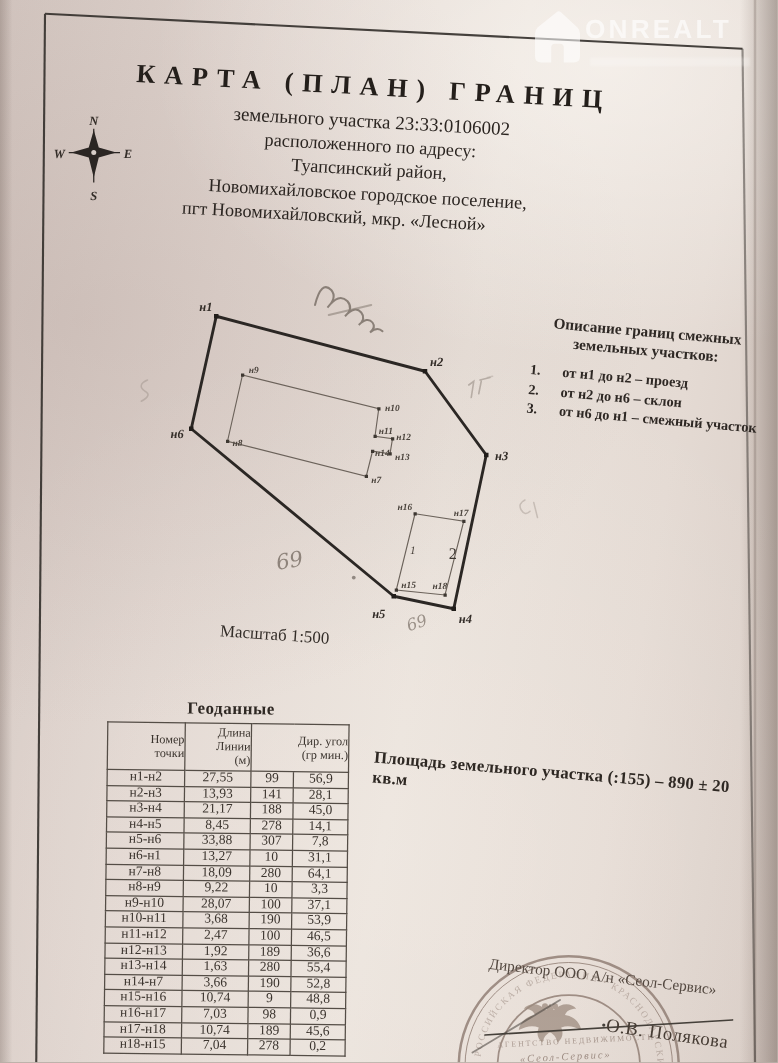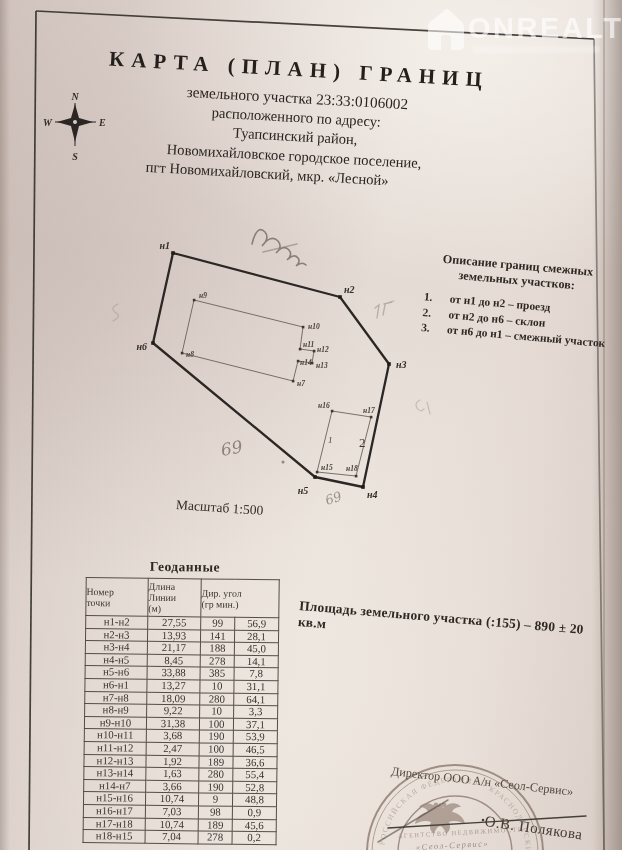--- a/index.html
+++ b/index.html
@@ -33,34 +33,34 @@
   .adj-item{display:flex;}
   .adj-num{width:26px;text-align:left;padding-left:4px;}
   
   .scale{left:176px;top:500px;font-size:13.5px;transform:rotate(4deg);color:#332d28;}
   
   .geo-wrap{left:86px;top:558px;transform:rotate(.7deg);transform-origin:0 0;color:#3b342e;}
   .geo-title{font-size:13.5px;font-weight:bold;margin:0 0 3px 64px;letter-spacing:.5px;color:#2e2823;}
   table.geo{border-collapse:collapse;width:193px;table-layout:fixed;}
   table.geo th,table.geo td{border:1px solid #544d46;}
   table.geo{border:1.5px solid #4a443e;}
-  table.geo th{font-weight:normal;font-size:9.8px;line-height:11px;padding:2px 0;white-space:pre-line;text-align:left;}
+  table.geo th{font-weight:normal;font-size:9.8px;line-height:11px;padding:2px 0;white-space:pre-line;text-align:right;}
   table.geo td{font-size:10.8px;line-height:11.6px;padding:0 2px;text-align:center;}
   
   .area{left:300px;top:598px;width:312px;transform:rotate(4.8deg);transform-origin:0 0;
     font-size:13.4px;font-weight:bold;color:#2e2823;letter-spacing:.2px;}
   
   .sig-role{left:392px;top:764px;width:210px;transform:rotate(6.5deg);transform-origin:0 0;
     font-size:12.2px;color:#544941;}
   .sig-name{left:486px;top:813px;transform:rotate(8deg);transform-origin:0 0;
     font-size:15px;color:#463c34;letter-spacing:.5px;}
   
   .wm{left:424px;top:4px;width:190px;height:54px;}
   .wm-text{position:absolute;left:44px;top:8px;font-family:"Liberation Sans",sans-serif;
-    font-weight:bold;font-size:29px;letter-spacing:2.5px;color:rgba(255,255,255,.62);}
+    font-weight:bold;font-size:21px;letter-spacing:2.5px;color:rgba(255,255,255,.62);}
   .wm-sub{position:absolute;left:48px;top:42px;width:128px;height:7px;background:rgba(255,255,255,.22);filter:blur(1px);}
   
   svg text{font-family:"Liberation Serif",serif;}
   .pl{font-size:10px;font-weight:bold;font-style:italic;fill:#332d28;}
   .ps{font-size:7.5px;font-weight:bold;font-style:italic;fill:#4a433c;}
   .bn1{font-size:9px;font-style:italic;fill:#4a433c;}
   .bn2{font-size:13px;fill:#3d3731;}
   .pencil{font-family:"DejaVu Serif",serif;font-style:italic;fill:#7a6f66;}
   .stamp-t{fill:#8d7a70;letter-spacing:1.5px;}
 </style>
@@ -261,21 +261,21 @@
           </tr>
           <tr>
             <td>н4-н5</td>
             <td>8,45</td>
             <td>278</td>
             <td>14,1</td>
           </tr>
           <tr>
             <td>н5-н6</td>
             <td>33,88</td>
-            <td>385</td>
+            <td>307</td>
             <td>7,8</td>
           </tr>
           <tr>
             <td>н6-н1</td>
             <td>13,27</td>
             <td>10</td>
             <td>31,1</td>
           </tr>
           <tr>
             <td>н7-н8</td>
@@ -284,21 +284,21 @@
             <td>64,1</td>
           </tr>
           <tr>
             <td>н8-н9</td>
             <td>9,22</td>
             <td>10</td>
             <td>3,3</td>
           </tr>
           <tr>
             <td>н9-н10</td>
-            <td>31,38</td>
+            <td>28,07</td>
             <td>100</td>
             <td>37,1</td>
           </tr>
           <tr>
             <td>н10-н11</td>
             <td>3,68</td>
             <td>190</td>
             <td>53,9</td>
           </tr>
           <tr>

